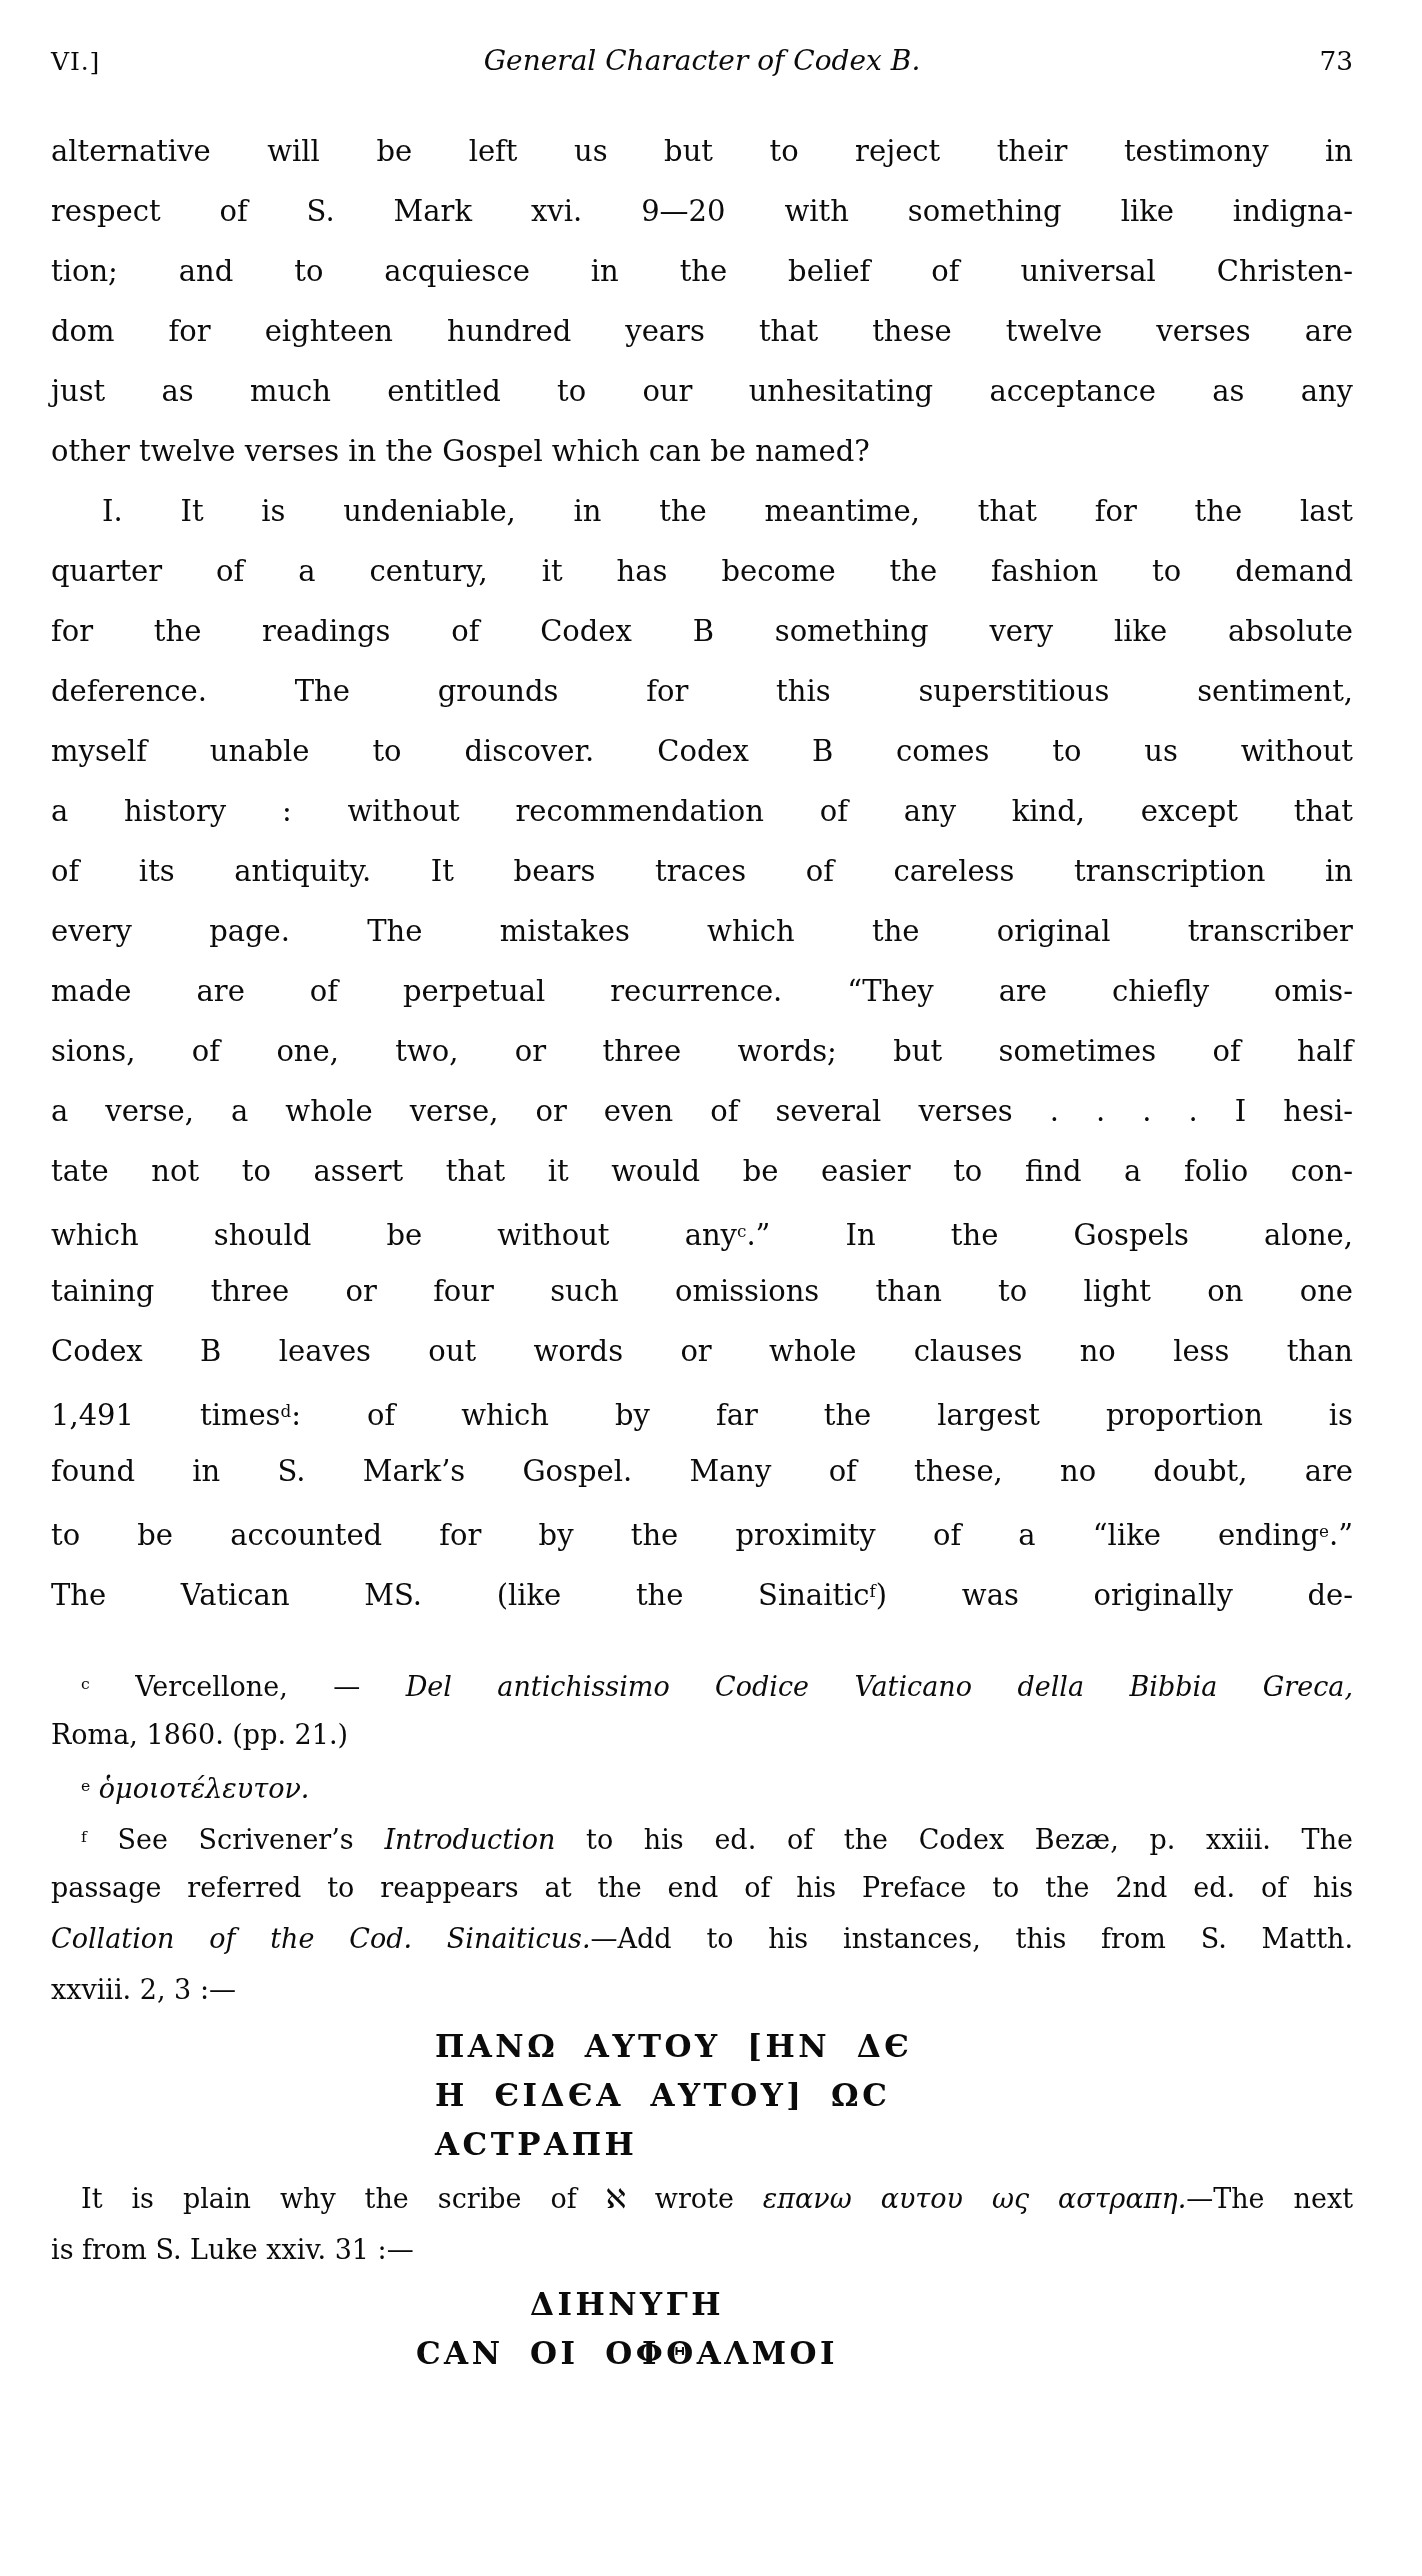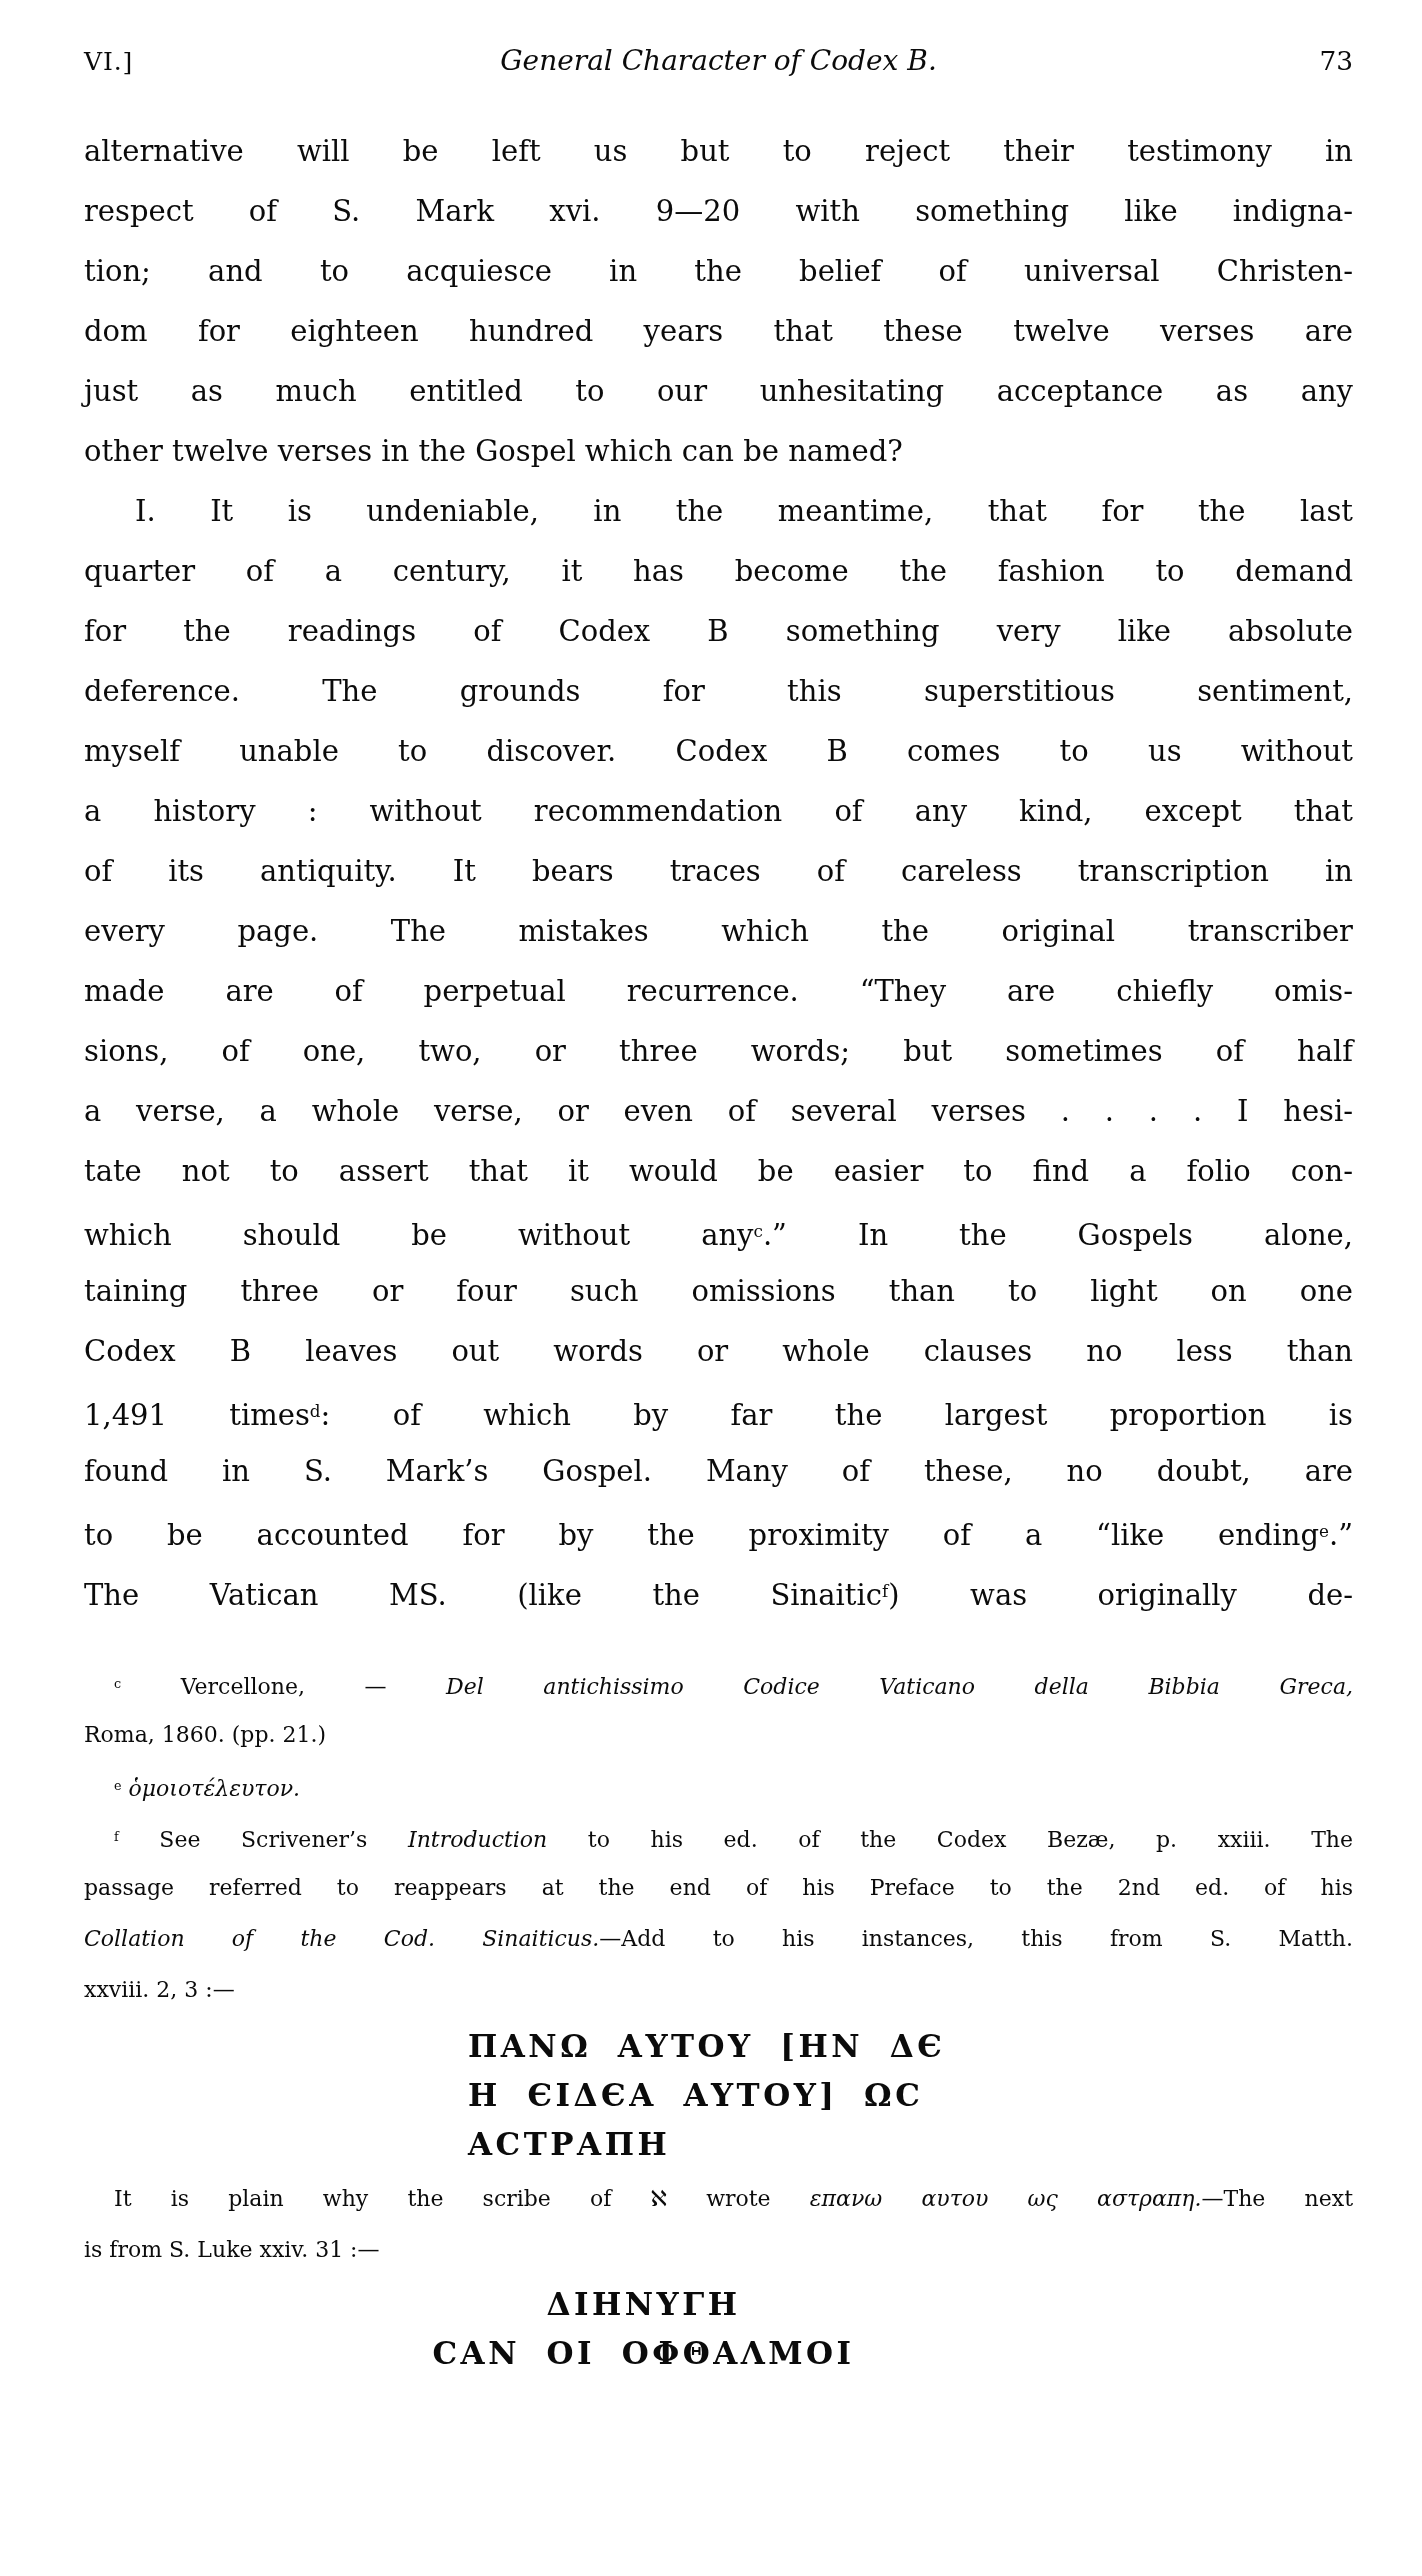--- a/index.html
+++ b/index.html
@@ -4,21 +4,21 @@
 <style>
   html,body{margin:0;padding:0;background:#e8e8e4;}
   .page{
     position:relative;
     width:1422px;height:2576px;
     margin:0 auto;
     background:#ffffff;
     color:#0b0b0b;
     font-family:"DejaVu Serif","Liberation Serif",serif;
     box-sizing:border-box;
-    padding:32px 69px 0 84px;
+    padding:32px 69px 0 51px;
     overflow:hidden;
   }
   
   .hdr{display:flex;align-items:baseline;margin-top:12.3px;}
   .hdr-left{width:168px;font-size:25px;letter-spacing:0.9px;}
   .hdr-title{flex:1;text-align:center;font-style:italic;font-size:28px;}
   .hdr-page{width:168px;text-align:right;font-size:26.4px;}
   
   .body-text{margin-top:44px;}
   .bline{
@@ -26,21 +26,21 @@
     line-height:60px;
     height:60px;
     text-align:left;
     white-space:normal;
   }
   .bline.j{text-align:justify;text-align-last:justify;}
   .bline.ind{text-indent:51px;}
   
   .fns{margin-top:37px;}
   .fline{
-    font-size:22px;
+    font-size:27px;
     line-height:51px;
     height:51px;
   }
   .fline.j{text-align:justify;text-align-last:justify;}
   .fline.ind{text-indent:30px;}
   
   .greek1{margin:7px 0 3.5px 384px;}
   .uline{
     font-size:31px;
     font-weight:bold;

